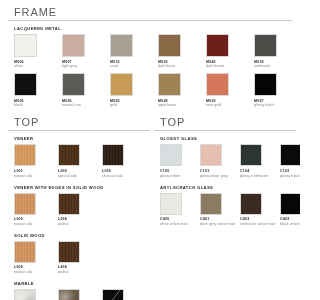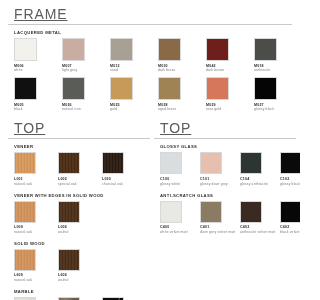--- a/index.html
+++ b/index.html
@@ -17,27 +17,26 @@
   .page {
     position: relative;
     width: 300px;
     height: 300px;
     box-sizing: border-box;
     padding: 6px 8px 0 8px;
   }
 
   
   .section-head {
-    font-size: 14px;
+    font-size: 11px;
     letter-spacing: 0.9px;
     color: #5c5c5c;
     font-weight: 400;
     padding-left: 6px;
     padding-bottom: 2px;
-    text-decoration: underline;
   }
   .rule {
     border-bottom: 0.8px solid #c9c9c9;
     margin: 0 0 5px 0;
   }
 
   
   .group-title {
     font-size: 4.2px;
     font-weight: bold;

